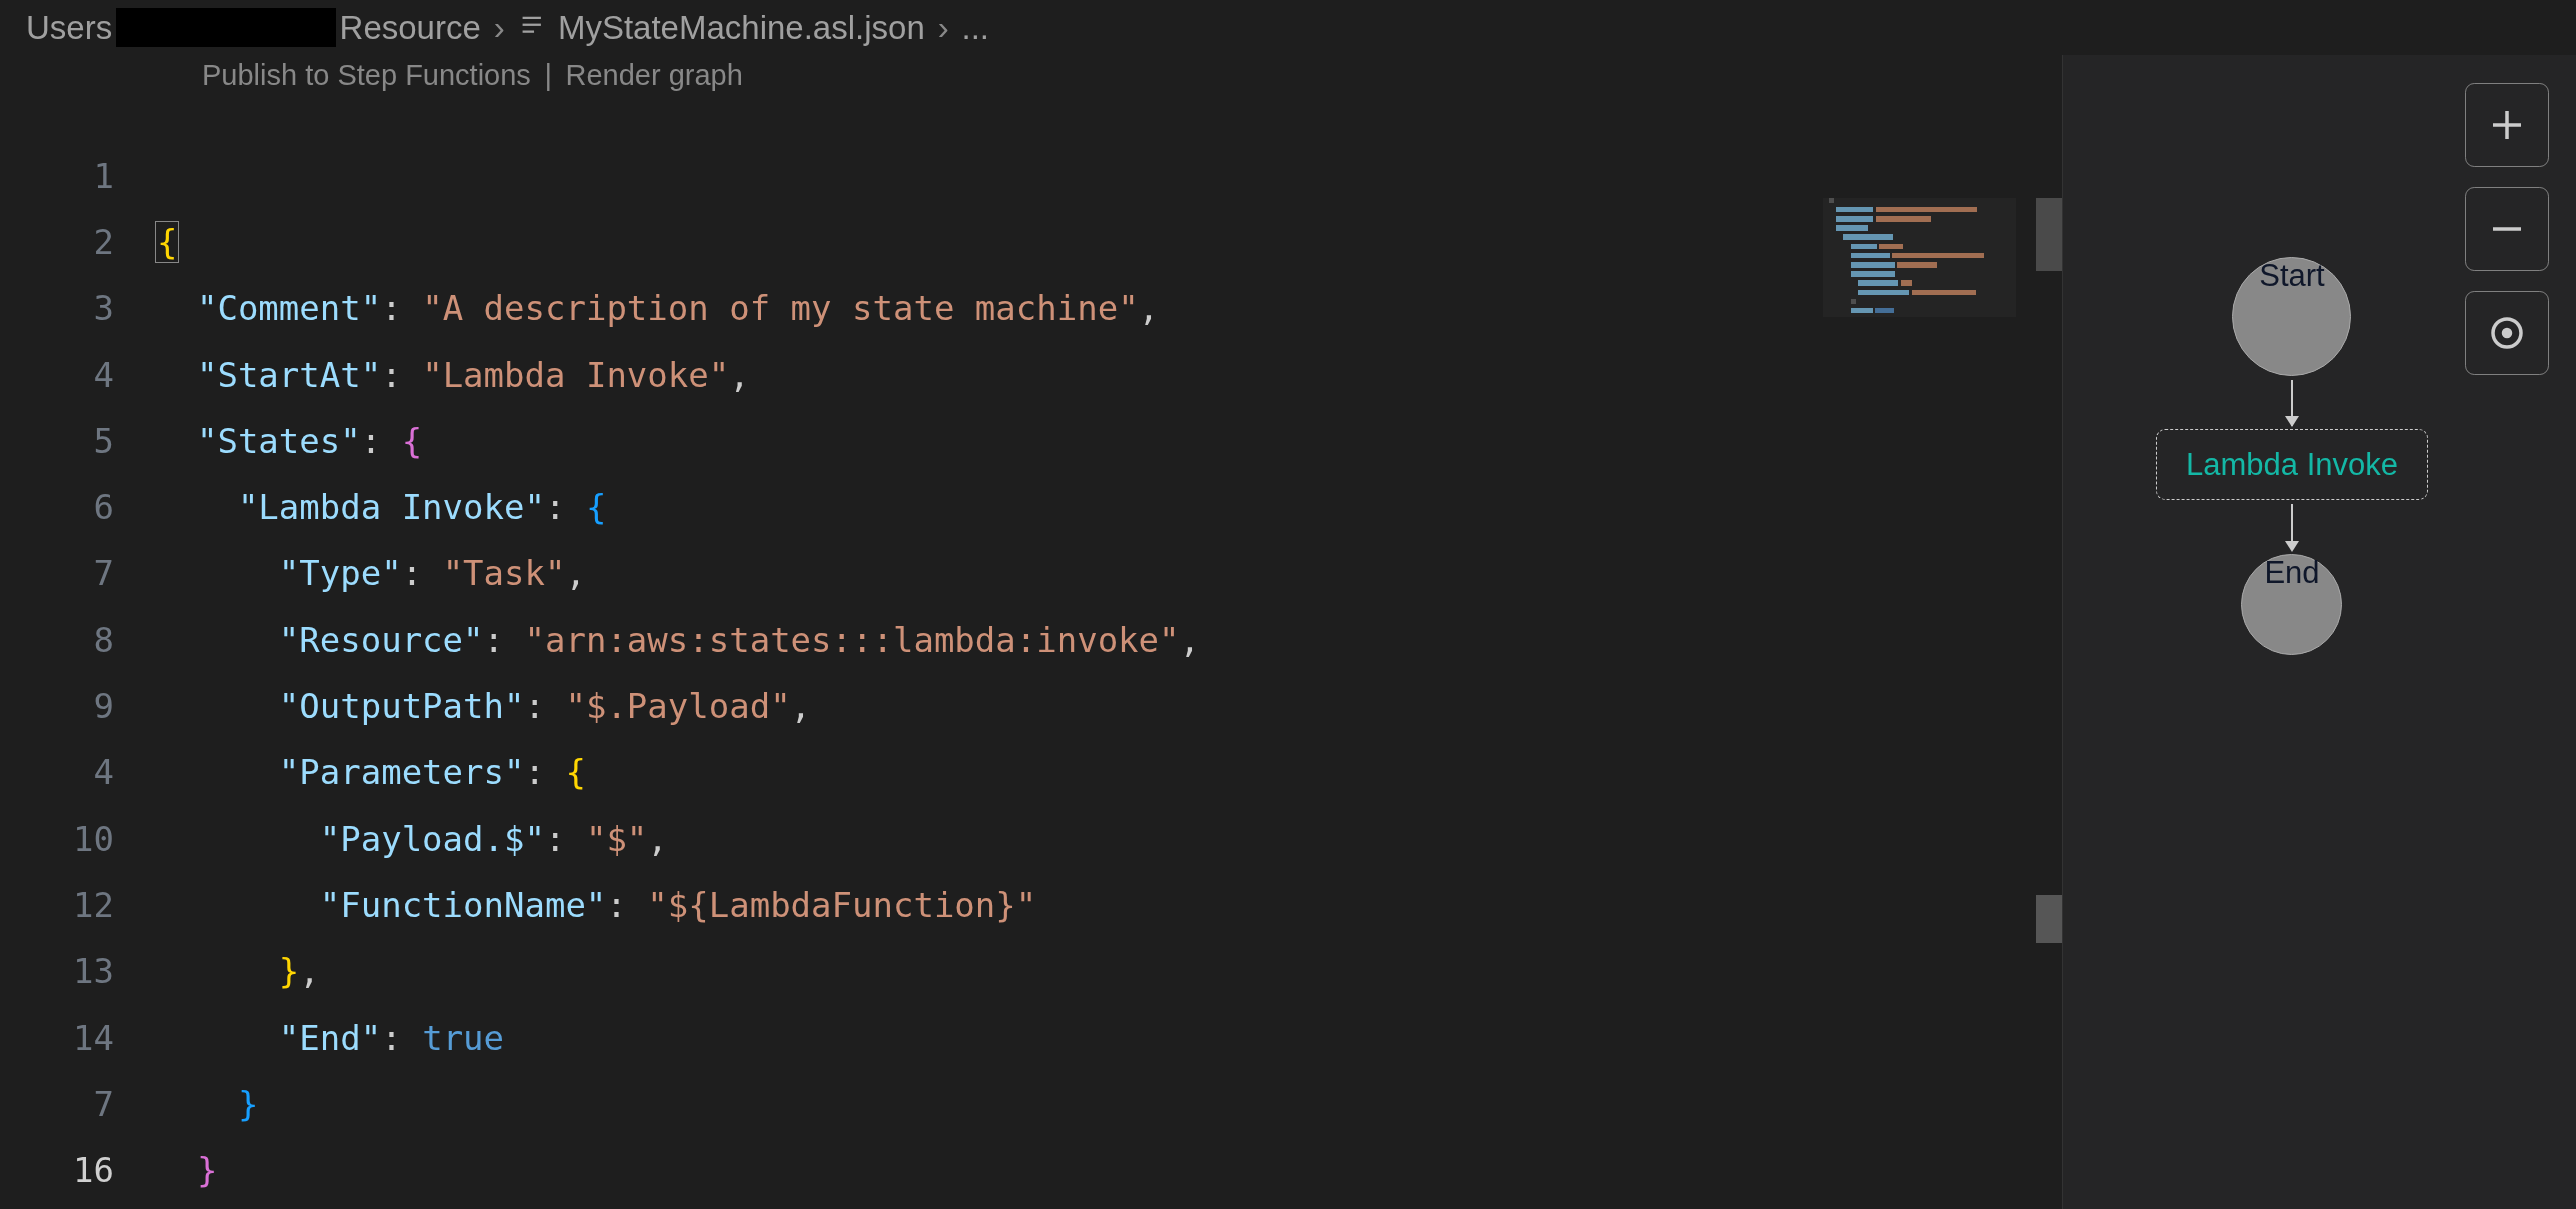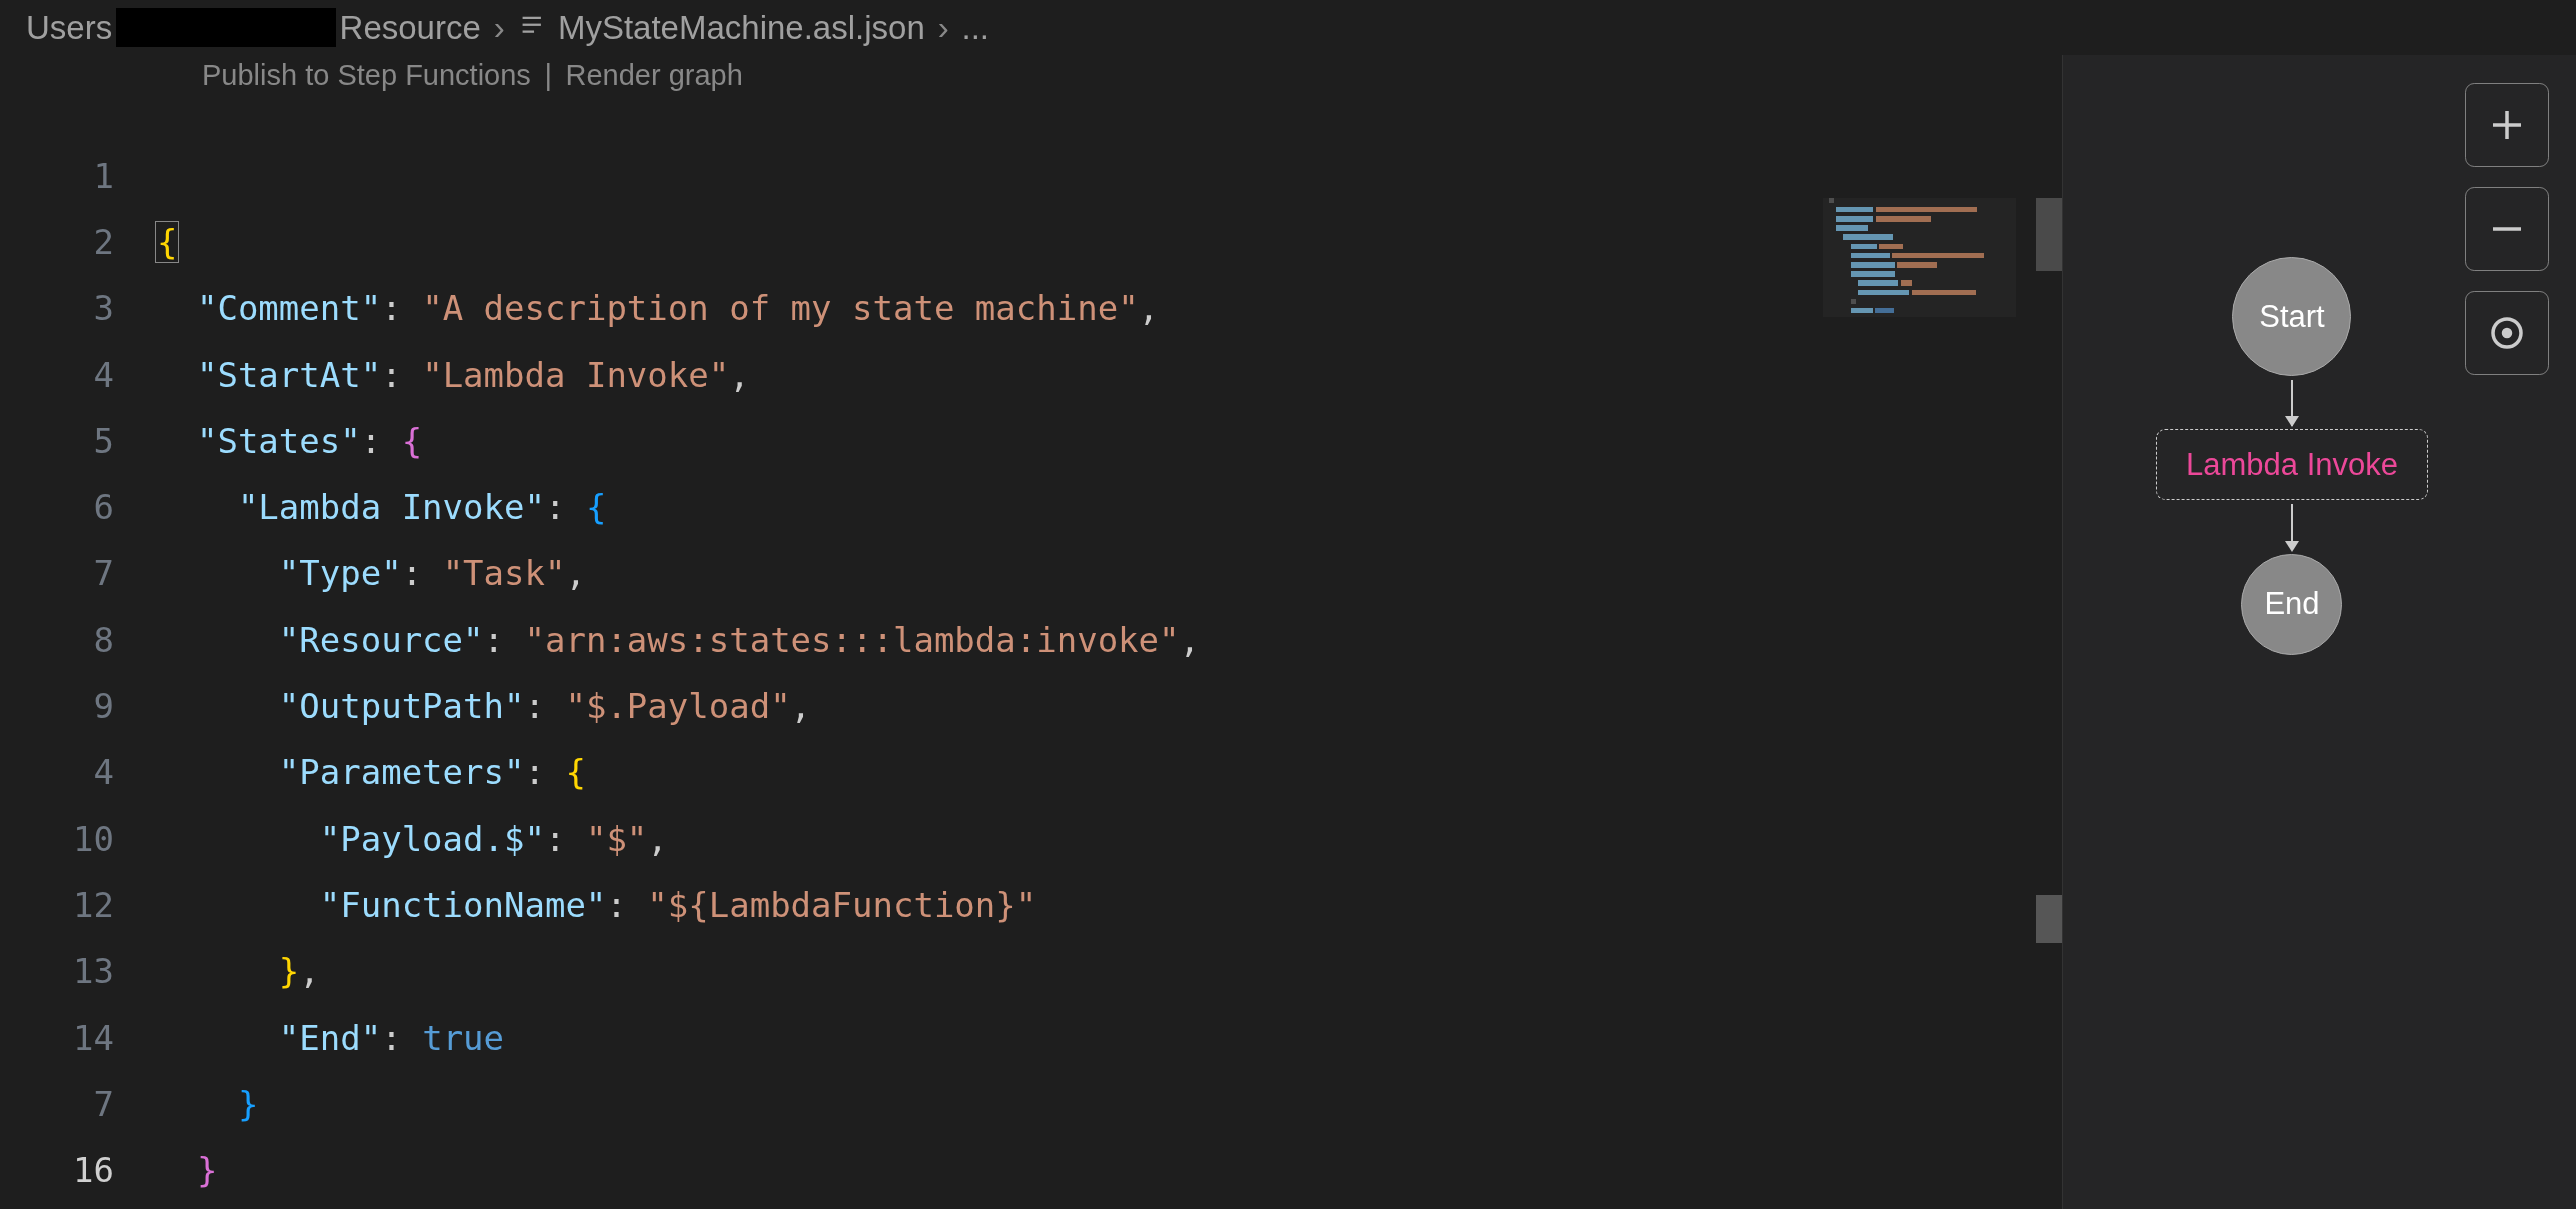--- a/index.html
+++ b/index.html
@@ -177,32 +177,31 @@
       align-items: center;
       justify-content: center;
       cursor: pointer;
     }
     .tool-btn svg { stroke: #cccccc; }
     .graph-node-circle {
       width: 119px;
       height: 119px;
       border-radius: 50%;
       background: #888;
-      color: #ffffff;
-      display: flex;
-      align-items: center;
+      color: #0f172a;
+      display: flex;
       justify-content: center;
       font-size: 31px;
       border: 0.9px solid #aaa;
     }
     .graph-node-task {
       border: 1.8px dashed #ccc;
       border-radius: 9.2px;
       padding: 16.5px 29px;
-      color: #ec4899;
+      color: #14b8a6;
       font-size: 31px;
       background: transparent;
     }
     .graph-arrow {
       height: 46px;
       width: 1.8px;
       background: #ccc;
       position: relative;
       margin: 3.7px 0;
     }

